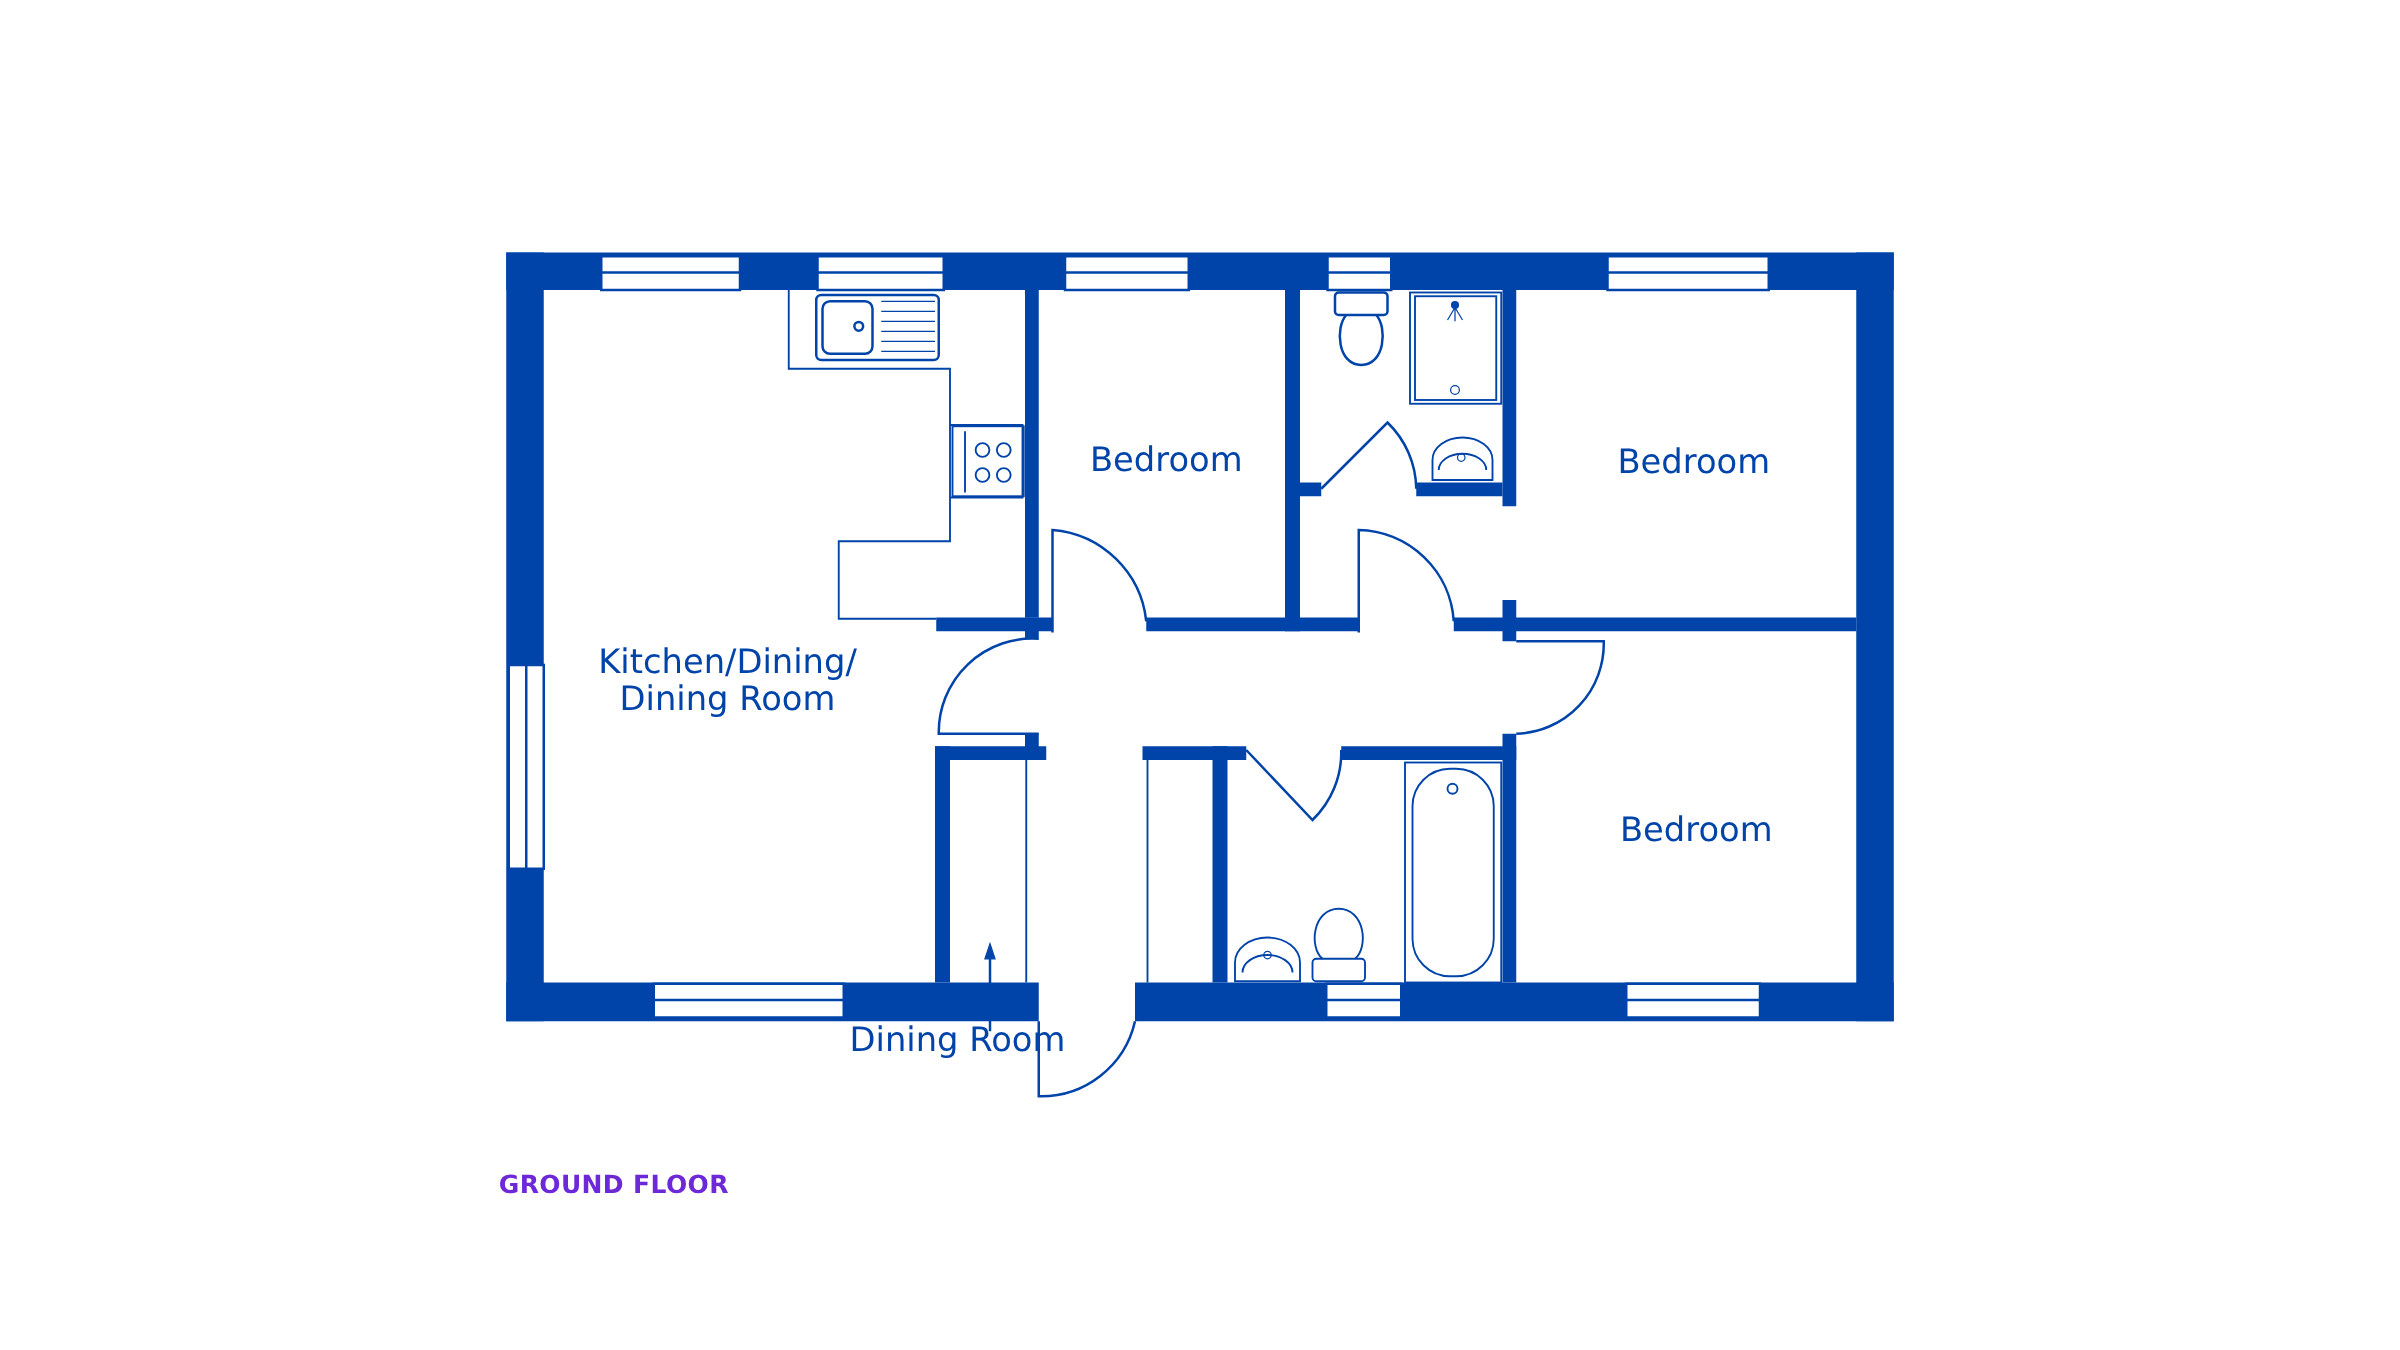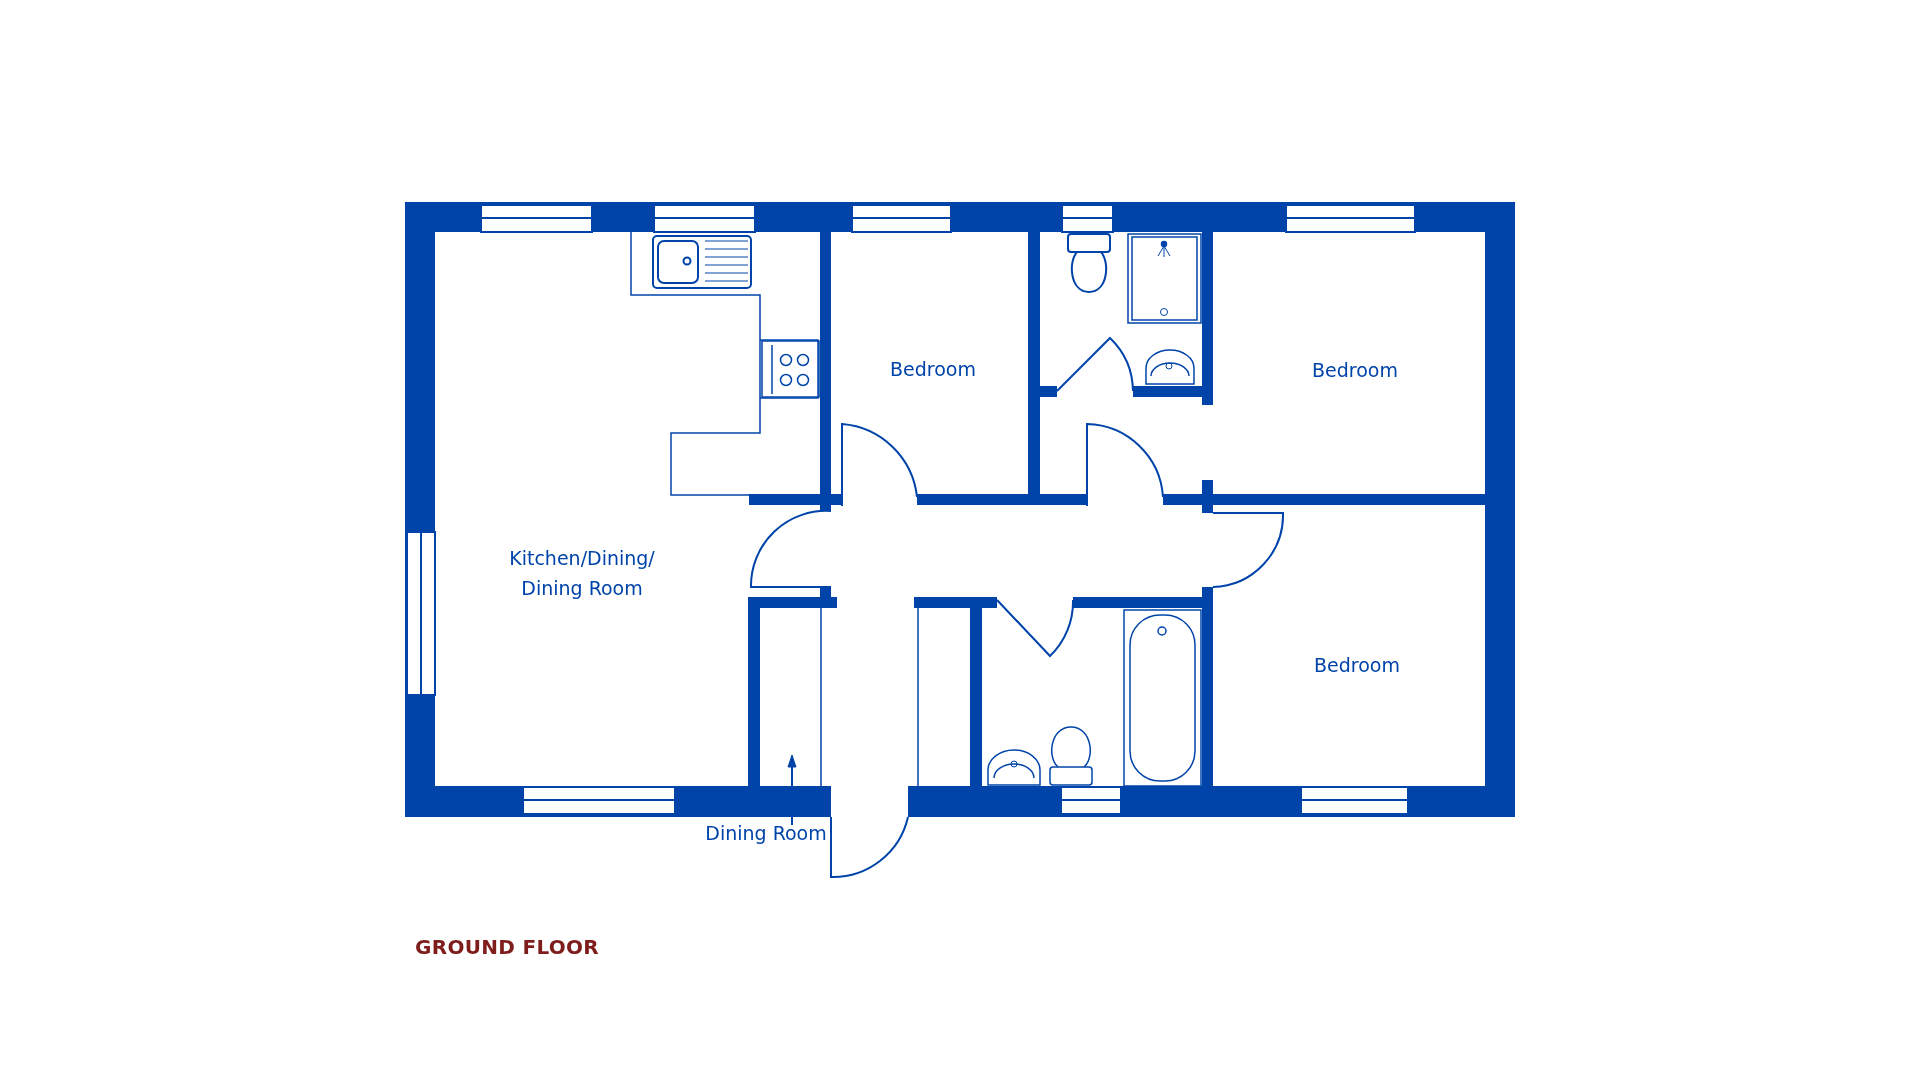--- a/index.html
+++ b/index.html
@@ -1,19 +1,19 @@
 <!DOCTYPE html>
 <html><head>
 <meta charset="utf-8">
 <style>
   html, body { margin:0; padding:0; background:#ffffff; }
   body { width:1920px; height:1080px; position:relative; overflow:hidden; font-family:"Liberation Sans", "DejaVu Sans", sans-serif; }
   #plan { position:absolute; left:0; top:0; width:1920px; height:1080px; }
-  .room-label { position:absolute; color:#0044aa; font-size:19px; font-family:"DejaVu Sans", sans-serif; text-align:center; white-space:nowrap; line-height:30px; transform:translateX(-50%); }
-  .floor-label { position:absolute; left:415px; top:935px; color:#7f1d1d; font-weight:bold; font-size:20px; letter-spacing:0.3px; font-family:"DejaVu Sans", sans-serif; }
+  .room-label { position:absolute; color:#0044aa; font-size:27px; font-family:"DejaVu Sans", sans-serif; text-align:center; white-space:nowrap; line-height:30px; transform:translateX(-50%); }
+  .floor-label { position:absolute; left:399px; top:935px; color:#6d28d9; font-weight:bold; font-size:20px; letter-spacing:0.3px; font-family:"DejaVu Sans", sans-serif; }
 </style>
 </head>
 <body>
 
 <svg id="plan" viewBox="0 0 1920 1080" xmlns="http://www.w3.org/2000/svg">
   <g fill="#0044aa" stroke="none">
 
     <rect x="405" y="202" width="1110" height="30"></rect>
     <rect x="405" y="786" width="426" height="31"></rect>
     <rect x="908" y="786" width="607" height="31"></rect>
@@ -133,21 +133,21 @@
     <rect x="1050" y="767" width="42" height="18" rx="3"></rect>
     <path d="M1058 767 C1047 758 1050 727 1071 727 C1092 727 1095 758 1084 767"></path>
   </g>
 
   <g stroke="#0044aa" fill="#0044aa">
     <line x1="792" y1="760" x2="792" y2="825" stroke-width="2"></line>
     <path d="M788 767 L792 755 L796 767 Z"></path>
   </g>
 </svg>
 
-<div class="room-label" style="left:582px; top:543px;">
+<div class="room-label" style="left:582px; top:515px;">
   <div>Kitchen/Dining/</div>
   <div>Dining Room</div>
 </div>
 <div class="room-label" style="left:933px; top:354px;">Bedroom</div>
 <div class="room-label" style="left:1355px; top:355px;">Bedroom</div>
 <div class="room-label" style="left:1357px; top:650px;">Bedroom</div>
 <div class="room-label" style="left:766px; top:818px; background:transparent;">Dining Room</div>
 
 <div class="floor-label">GROUND FLOOR</div>
 

